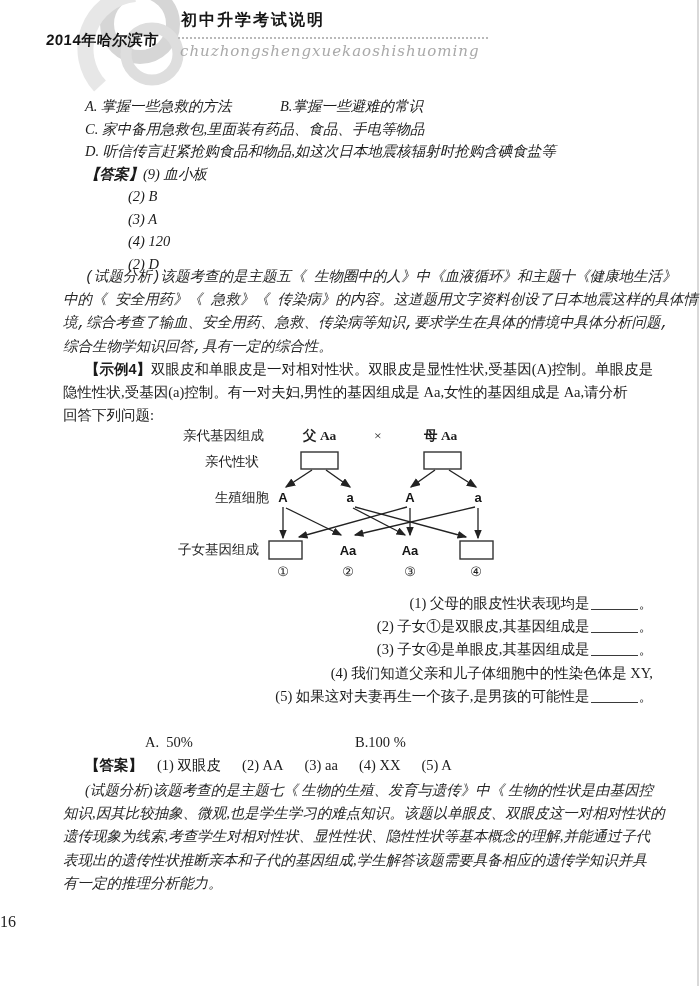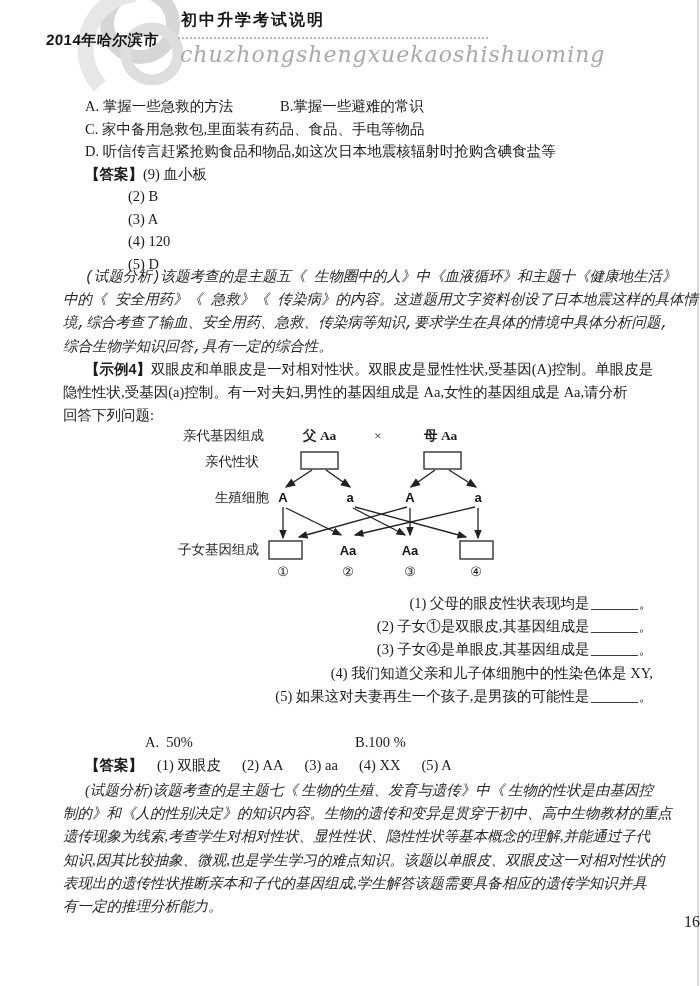--- a/index.html
+++ b/index.html
@@ -12,71 +12,71 @@
   .edition{position:absolute;left:46px;top:31px;width:130px;
            font-family:"Liberation Sans","DejaVu Sans",sans-serif;
            font-weight:bold;font-size:15px;letter-spacing:.5px;color:#141414;
            transform:skewX(-4deg);white-space:pre;}
   .book-title{position:absolute;left:181px;top:10px;
               font-family:Liberation Serif, serif;
               font-weight:bold;font-size:16px;letter-spacing:2px;color:#161616;white-space:pre;}
   .dotted{position:absolute;left:178px;top:37px;width:310px;border-bottom:2px dotted #b9b9b9;}
   .pinyin{position:absolute;left:180px;top:42px;font-style:italic;
           font-family:"DejaVu Serif","Liberation Serif",serif;
-          font-size:22px;letter-spacing:1px;color:#a9a9a9;white-space:pre;}
+          font-size:15px;letter-spacing:1px;color:#a9a9a9;white-space:pre;}
 
   
   .txt{position:absolute;left:63px;width:590px;font-size:14.5px;}
   .ln{height:22.5px;line-height:22.5px;white-space:pre;}
   .aln{height:23.2px;line-height:23.2px;white-space:pre;font-style:italic;color:#262626;}
   .qln{height:23.2px;line-height:23.2px;white-space:pre;}
   .indent{padding-left:22px;}
   .ans-indent{padding-left:65px;}
   .q4b-indent{padding-left:50px;}
   .optA{display:inline-block;width:195px;}
   .opt5{padding-left:82px;}
   .opt5a{display:inline-block;width:210px;}
   .bold-label{font-family:"Liberation Sans","DejaVu Sans",sans-serif;font-weight:bold;}
   .blank{display:inline-block;width:47px;height:1em;border-bottom:1px solid #3a3a3a;
          transform:translateY(2px);margin:0 1px;}
   .ans2-item{margin-right:21px;}
 
   
   .diagram{position:absolute;left:168px;top:421px;}
 
-  .pageno{position:absolute;top:913px;left:0;width:700px;text-align:right;
+  .pageno{position:absolute;top:913px;left:0;width:700px;text-align:left;
           font-size:16px;color:#222;}
 </style>
 </head>
 <body>
 
 <div class="page">
   <div class="right-edge"></div>
 
   <div>
     <svg class="logo" width="150" height="110" viewBox="0 0 150 110">
       <circle cx="100" cy="38" r="33" fill="none" stroke="#d6d6d6" stroke-width="14"></circle>
       <circle cx="112" cy="68" r="26" fill="none" stroke="#dedede" stroke-width="11"></circle>
       <path d="M60,100 A55,55 0 0 1 95,8" fill="none" stroke="#e7e7e7" stroke-width="16"></path>
     </svg>
     <div class="edition">2014年哈尔滨市</div>
     <div class="book-title">初中升学考试说明</div>
     <div class="dotted"></div>
     <div class="pinyin">chuzhongshengxuekaoshishuoming</div>
   </div>
 
-  <div class="txt" style="top:95px;">
+  <div class="txt" style="top:95px;font-style:italic;">
     <div class="ln indent"><span class="optA">A. 掌握一些急救的方法</span><span>B.掌握一些避难的常识</span></div>
     <div class="ln indent">C. 家中备用急救包,里面装有药品、食品、手电等物品</div>
     <div class="ln indent">D. 听信传言赶紧抢购食品和物品,如这次日本地震核辐射时抢购含碘食盐等</div>
     <div class="ln indent"><span class="bold-label">【答案】</span><span>(9) 血小板</span></div>
     <div class="ln ans-indent">(2) B</div>
     <div class="ln ans-indent">(3) A</div>
     <div class="ln ans-indent">(4) 120</div>
-    <div class="ln ans-indent">(5) D</div>
+    <div class="ln ans-indent">(2) D</div>
   </div>
 
   <div class="txt" style="top:266px;font-family:Liberation Mono, monospace;">
     <div class="aln indent">(试题分析)该题考查的是主题五《 生物圈中的人》中《血液循环》和主题十《健康地生活》</div>
     <div class="aln">中的《 安全用药》《 急救》《 传染病》的内容。这道题用文字资料创设了日本地震这样的具体情</div>
     <div class="aln">境,综合考查了输血、安全用药、急救、传染病等知识,要求学生在具体的情境中具体分析问题,</div>
     <div class="aln">综合生物学知识回答,具有一定的综合性。</div>
   </div>
 
   <div class="txt" style="top:358px;">
@@ -152,21 +152,20 @@
     <div class="qln indent"><span>(5) 如果这对夫妻再生一个孩子,是男孩的可能性是</span><span class="blank"></span><span>。</span></div>
   </div>
 
   <div class="txt" style="top:731px;">
     <div class="qln opt5"><span class="opt5a">A.  50%</span><span>B.100 %</span></div>
     <div class="qln indent"><span class="bold-label ans2-item" style="margin-right:14px">【答案】</span><span class="ans2-item">(1) 双眼皮</span><span class="ans2-item">(2) AA</span><span class="ans2-item">(3) aa</span><span class="ans2-item">(4) XX</span><span class="ans2-item">(5) A</span></div>
   </div>
 
   <div class="txt" style="top:779px;">
     <div class="aln indent">(试题分析)该题考查的是主题七《 生物的生殖、发育与遗传》中《 生物的性状是由基因控</div>
-    <div class="aln">制的》和《人的性别决定》的知识内容。生物的遗传和变异是贯穿于初中、高中生物教材的重点</div>
+    <div class="aln">知识,因其比较抽象、微观,也是学生学习的难点知识。该题以单眼皮、双眼皮这一对相对性状的</div>
     <div class="aln">遗传现象为线索,考查学生对相对性状、显性性状、隐性性状等基本概念的理解,并能通过子代</div>
-    <div class="aln">知识,因其比较抽象、微观,也是学生学习的难点知识。该题以单眼皮、双眼皮这一对相对性状的</div>
     <div class="aln">表现出的遗传性状推断亲本和子代的基因组成,学生解答该题需要具备相应的遗传学知识并具</div>
     <div class="aln">有一定的推理分析能力。</div>
   </div>
 
   <div class="pageno">16</div>
 </div>
 
 </body></html>

